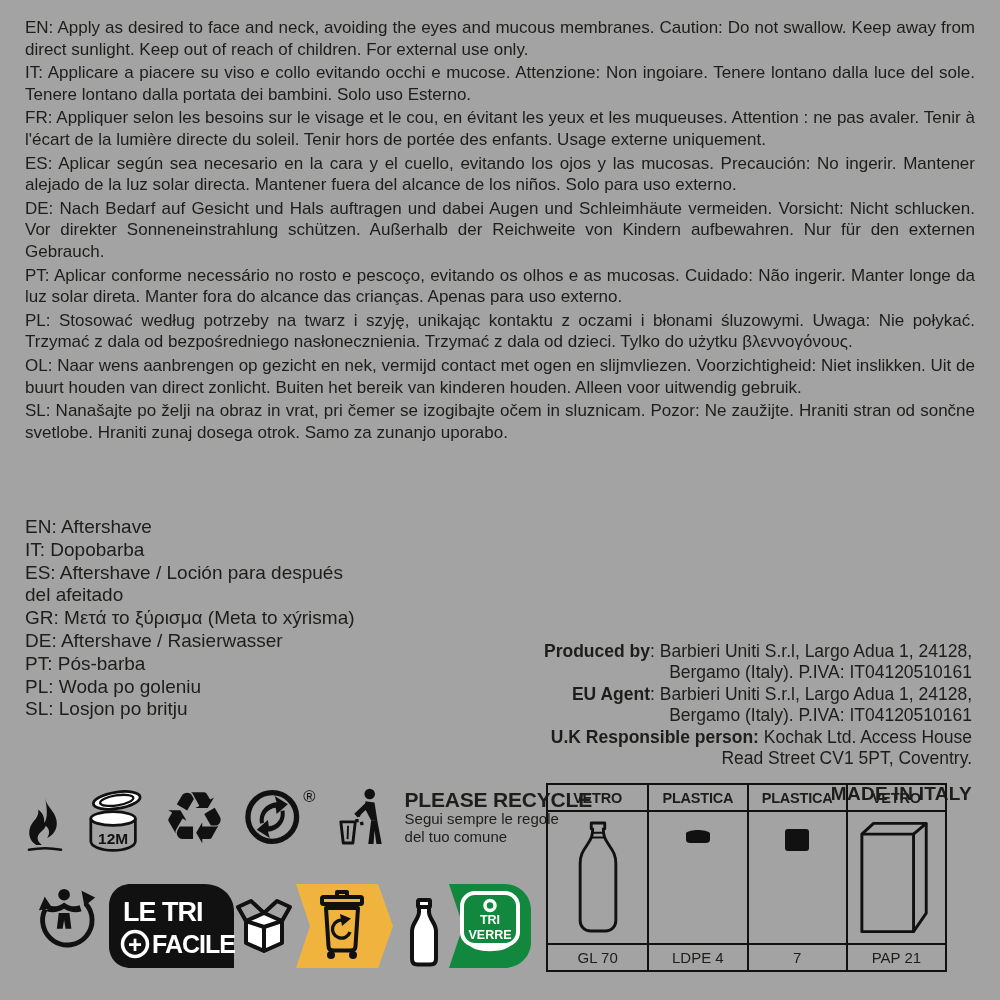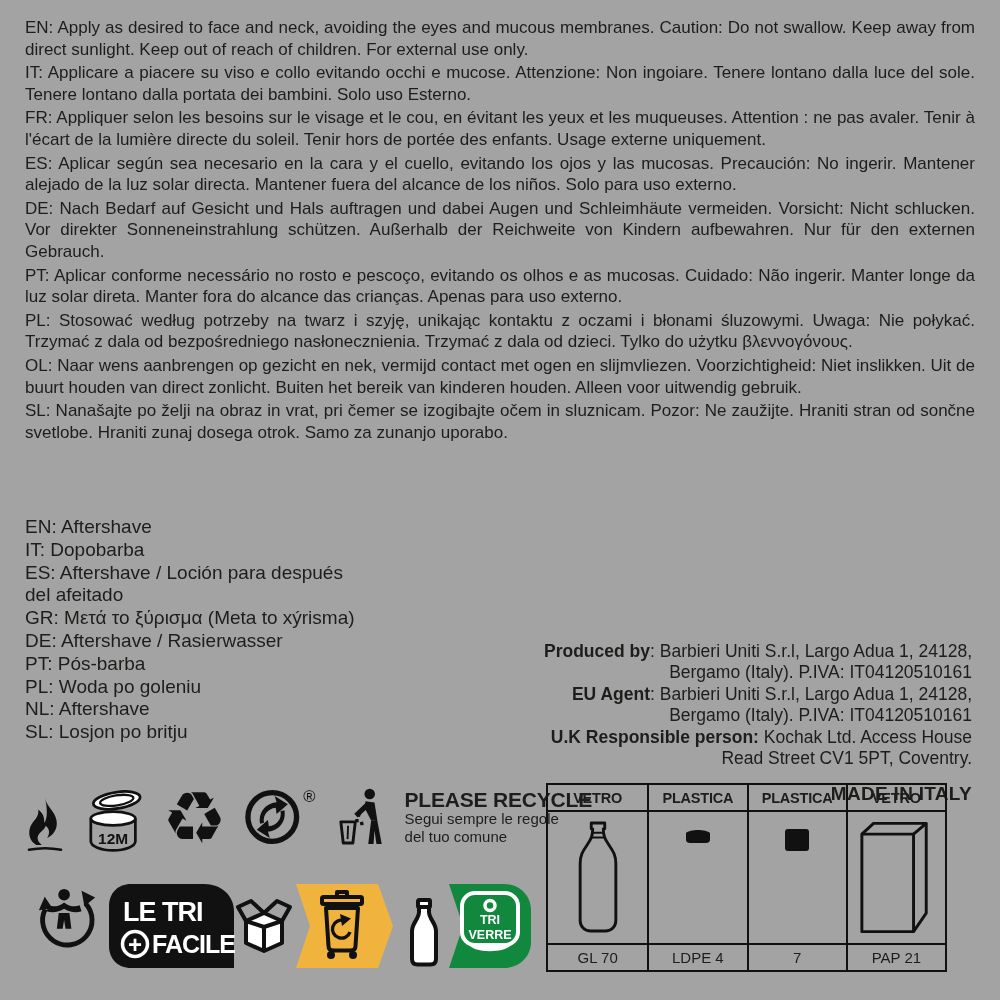--- a/index.html
+++ b/index.html
@@ -65,21 +65,20 @@
   </div>
 
   <div class="names">
     <div>EN: Aftershave</div>
     <div>IT: Dopobarba</div>
     <div>ES: Aftershave / Loción para después del afeitado</div>
     <div>GR: Μετά το ξύρισμα (Meta to xýrisma)</div>
     <div>DE: Aftershave / Rasierwasser</div>
     <div>PT: Pós-barba</div>
     <div>PL: Woda po goleniu</div>
-    <div>NL: Aftershave</div>
     <div>SL: Losjon po britju</div>
   </div>
 
   <div class="producer">
     <div><span class="b">Produced by</span><span>: Barbieri Uniti S.r.l, Largo Adua 1, 24128,</span></div>
     <div><span class="b"></span><span>Bergamo (Italy).  P.IVA: IT04120510161</span></div>
     <div><span class="b">EU Agent</span><span>: Barbieri Uniti S.r.l, Largo Adua 1, 24128,</span></div>
     <div><span class="b"></span><span>Bergamo (Italy).  P.IVA: IT04120510161</span></div>
     <div><span class="b">U.K Responsible person:</span><span> Kochak Ltd. Access House</span></div>
     <div><span class="b"></span><span>Read Street CV1 5PT, Coventry.</span></div>

